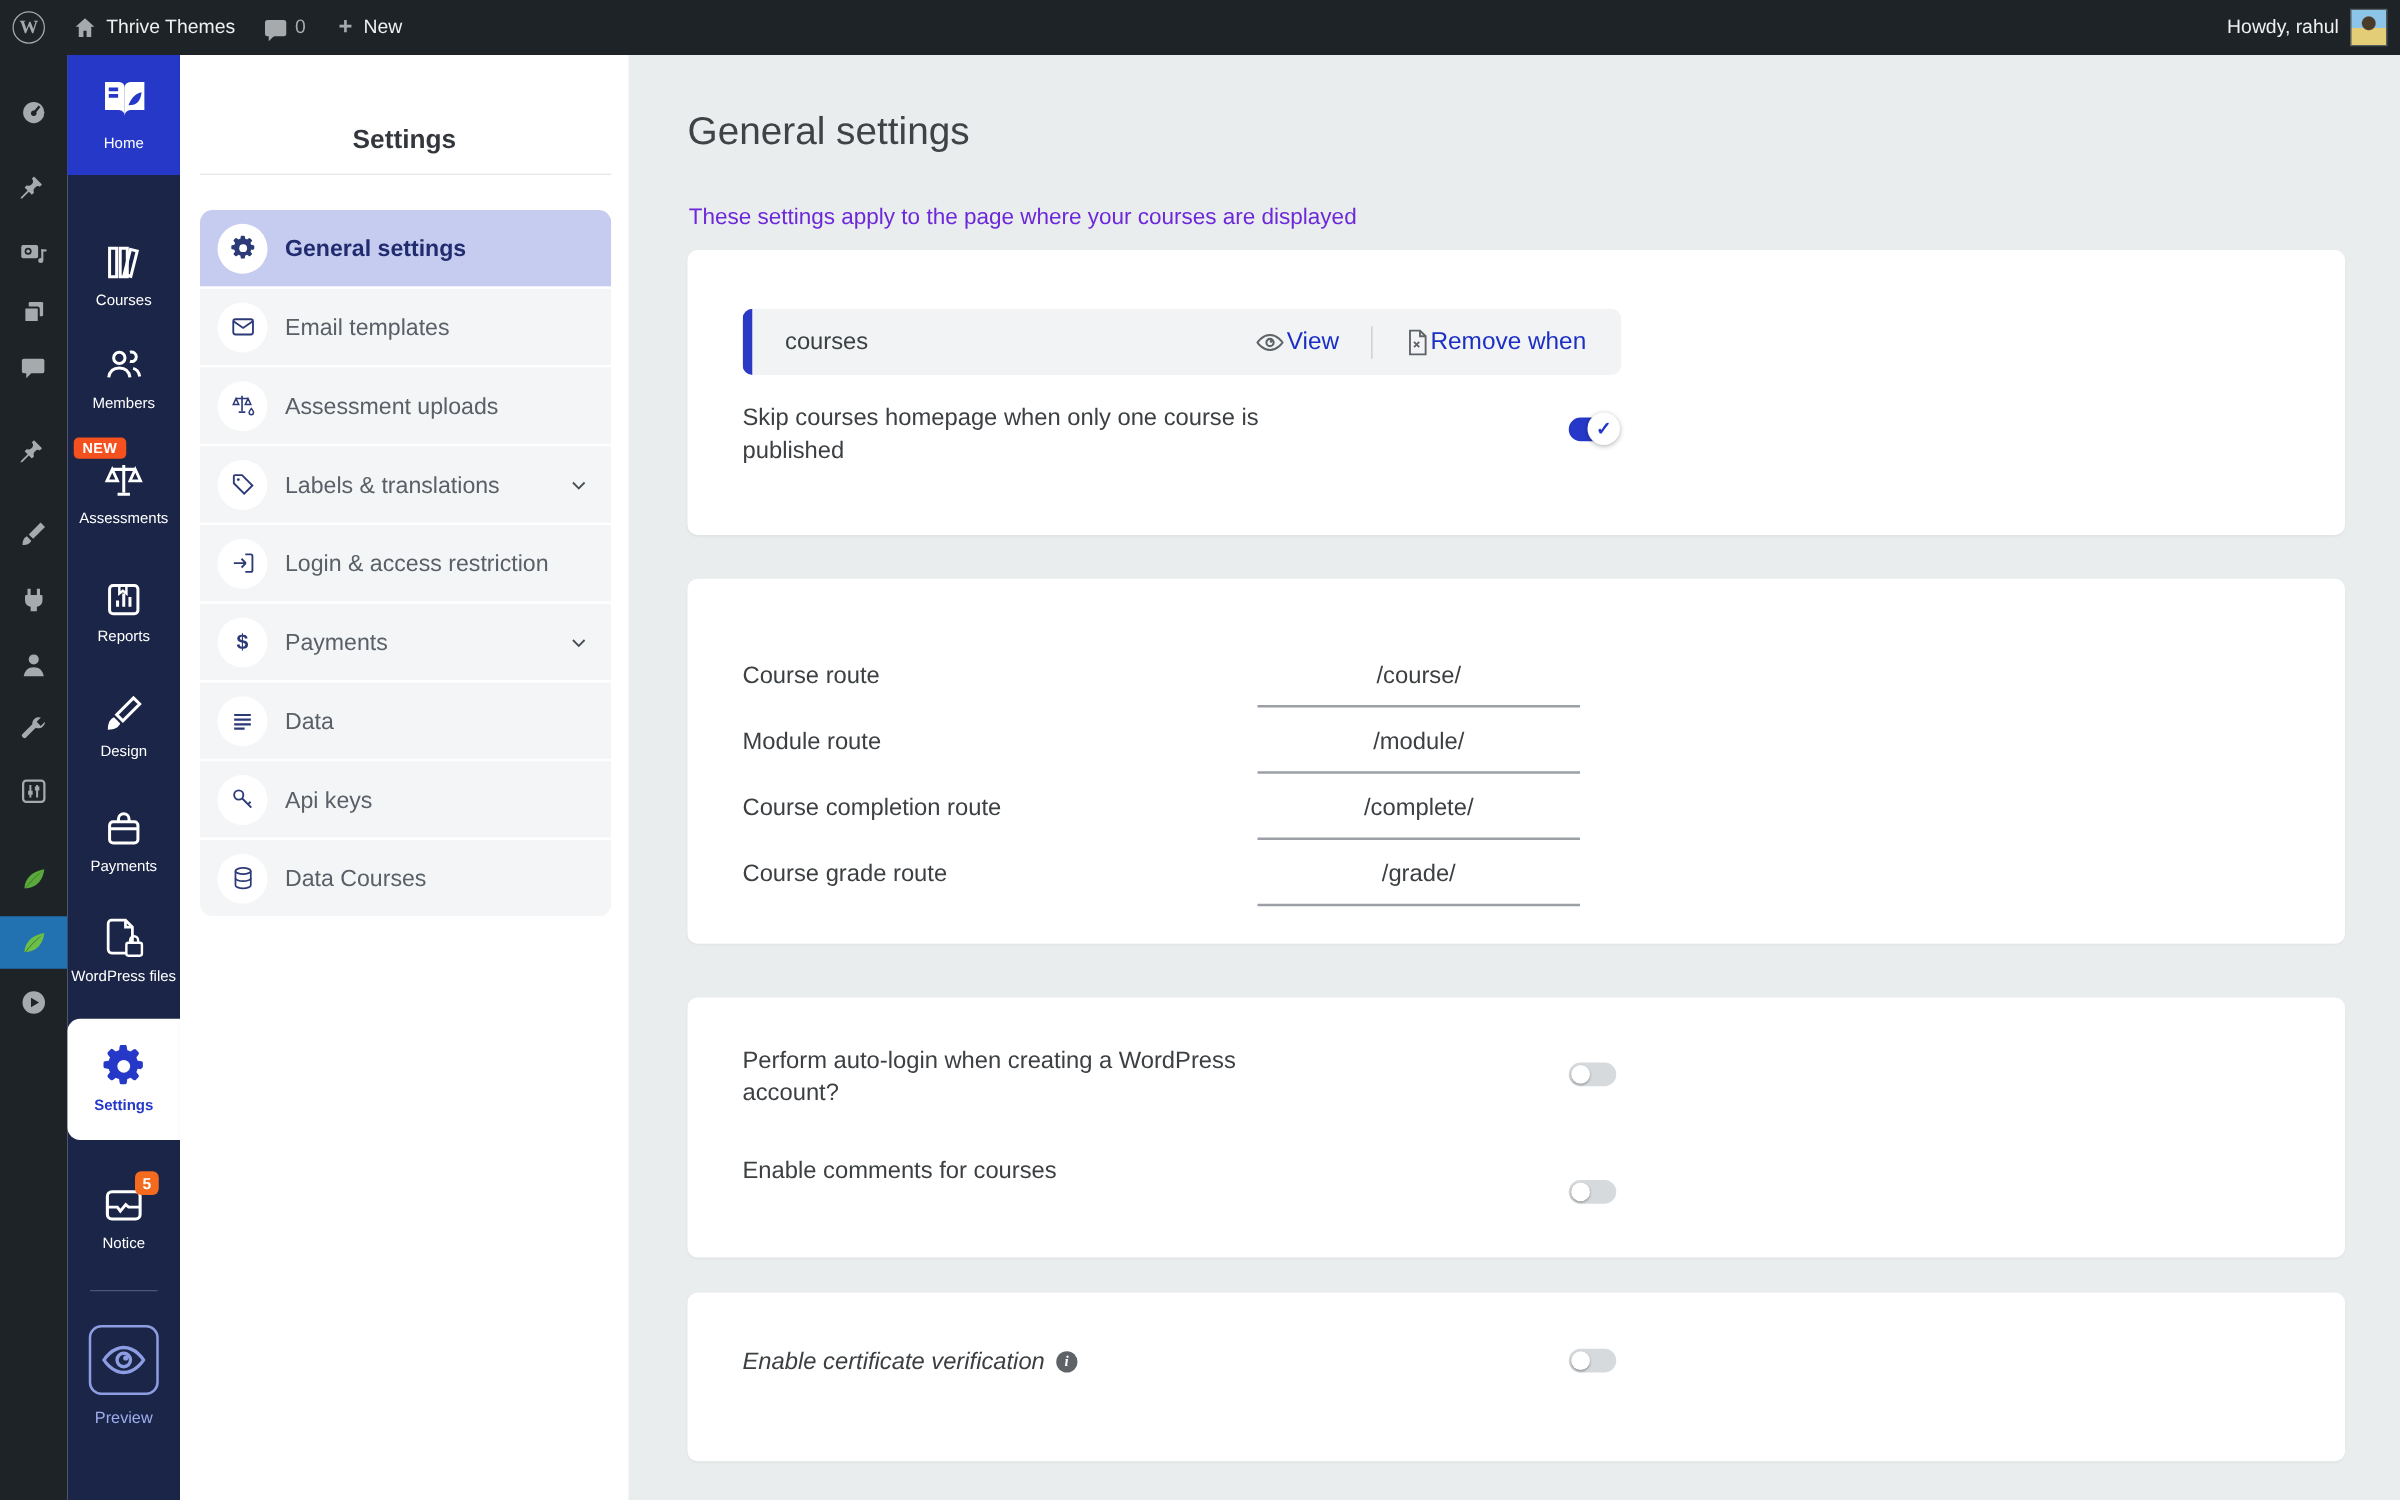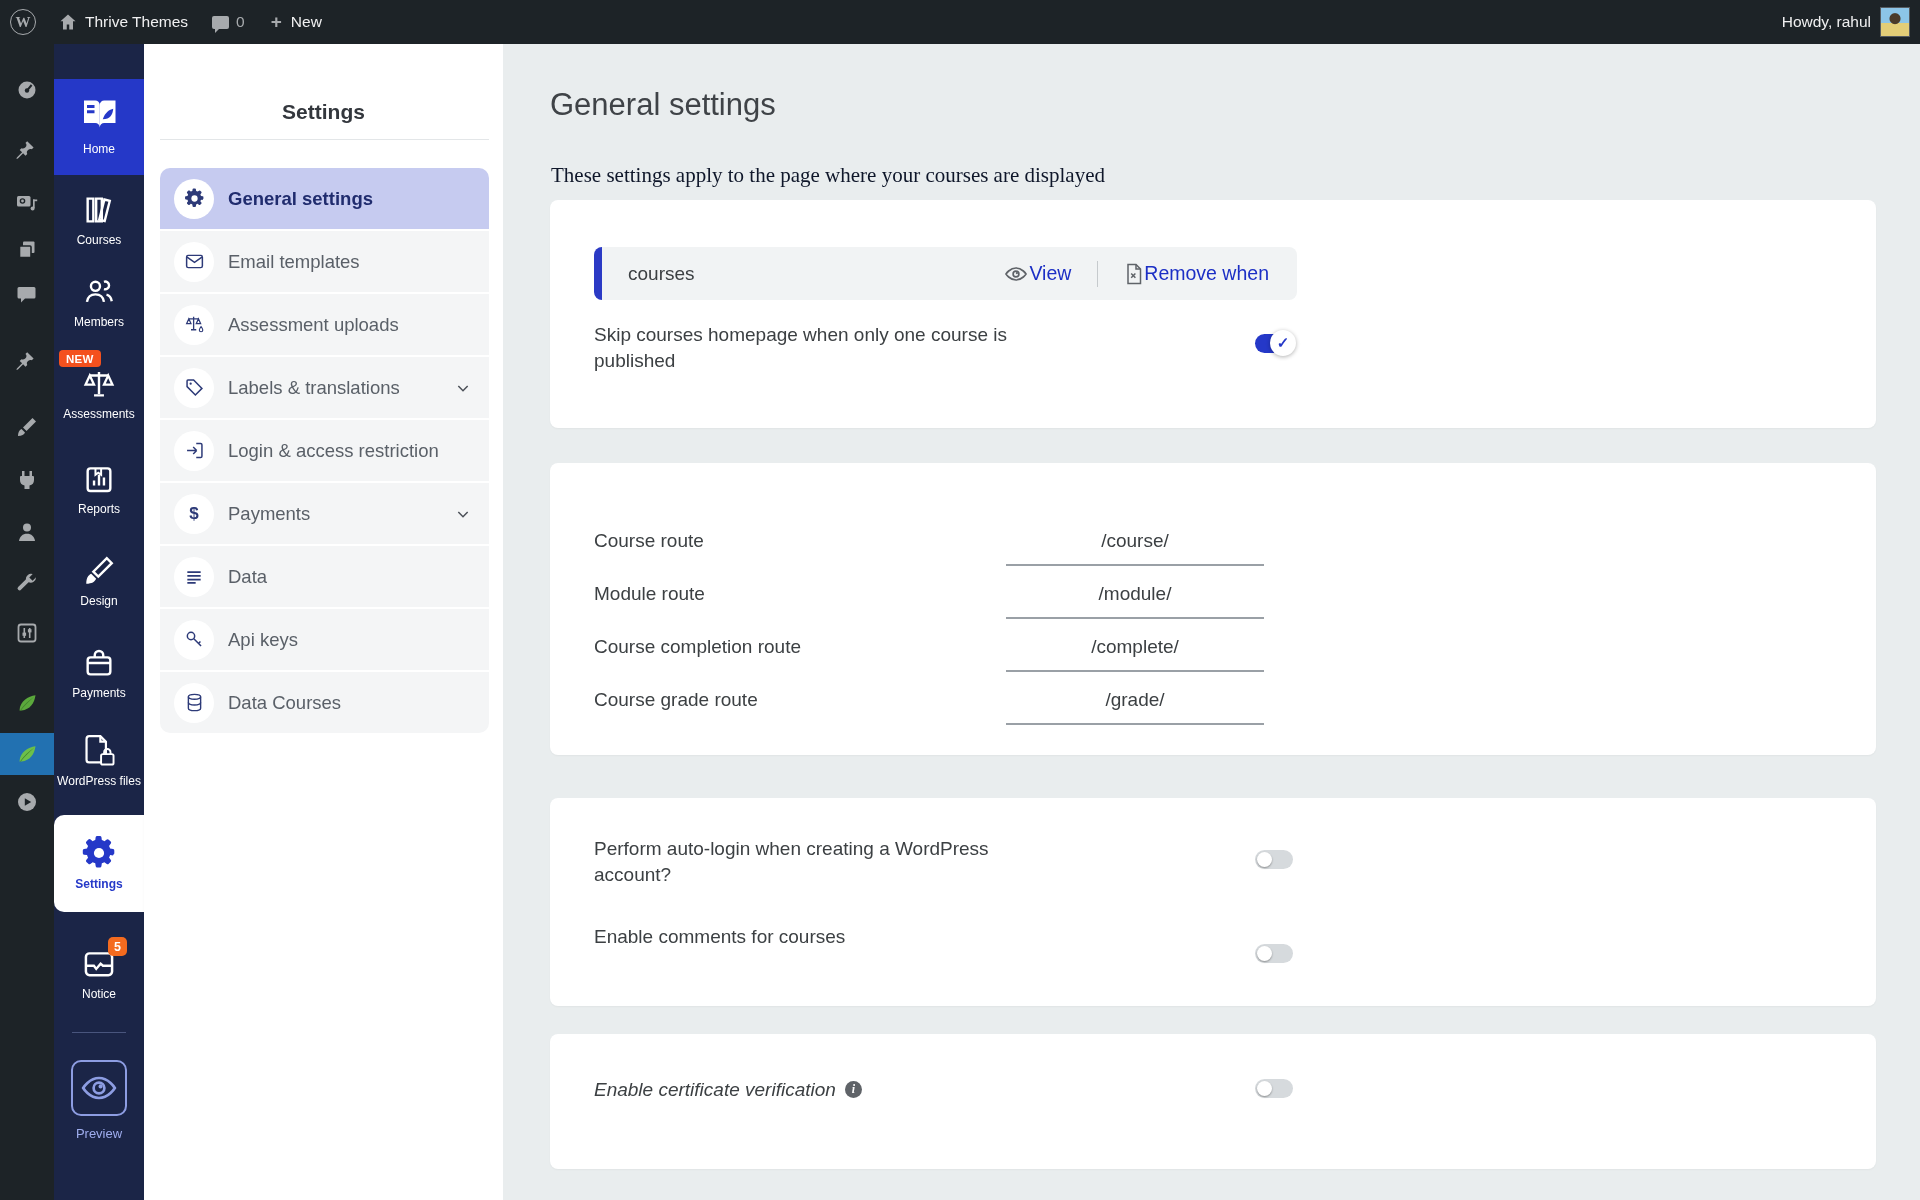--- a/index.html
+++ b/index.html
@@ -25,21 +25,21 @@
                 linear-gradient(180deg,#8cc5e8 0 52%, #e3cd77 52% 100%); }
 
   
   .wp-rail { position:absolute; left:0; top:44px; width:54px; height:1156px; background:#1d2327; }
   .rail-ic { position:absolute; left:15px; width:24px; height:24px; }
   .rail-cell { position:absolute; left:0; width:54px; height:42px; background:#2271b1;
     display:flex; align-items:center; justify-content:center; }
 
   .tsidebar { position:absolute; left:54px; top:44px; width:90px; height:1156px; background:#1b2547; }
   .home-cell { position:absolute; left:0; top:0; width:90px; height:96px; background:#2538c8;
-    display:flex; flex-direction:column; align-items:center; justify-content:center; gap:4px; cursor:pointer;margin-top:35px; }
+    display:flex; flex-direction:column; align-items:center; justify-content:center; gap:4px; cursor:pointer; }
   .side-item { position:absolute; left:0; width:90px; text-align:center; color:#fff; cursor:pointer; }
   .side-item svg { display:block; margin:0 auto; }
   .side-label { font-size:12px; color:#fff; margin-top:5px; line-height:1.35; }
   .badge-new { position:absolute; top:-17px; left:5px; background:#f4511e; color:#fff;
     font-size:11.5px; font-weight:bold; padding:2.5px 7px; border-radius:4px; letter-spacing:.3px; }
   .settings-cell { position:absolute; left:0; top:771px; width:90px; height:97px; background:#fff;
     border-radius:10px 0 0 10px; display:flex; flex-direction:column; align-items:center;
     justify-content:center; gap:5px; cursor:pointer; }
   .settings-cell .side-label { color:#2538c8; font-weight:bold; margin-top:0; }
   .badge-5 { position:absolute; top:-12px; right:17px; background:#f46b1f; color:#fff;
@@ -64,21 +64,21 @@
   .mi-circle { width:40px; height:40px; border-radius:50%; background:#fff; flex:0 0 40px;
     display:flex; align-items:center; justify-content:center; }
   .mi-label { font-size:18.5px; color:#5a6068; font-weight:500; }
   .mi.sel .mi-label { color:#202c6e; font-weight:bold; }
   .mi-chevron { margin-left:auto; }
   .dollar { color:#2d3a78; font-size:17px; font-weight:bold; font-family:"Liberation Sans",sans-serif; }
 
   
   .main { position:absolute; left:503px; top:44px; width:1417px; height:1156px; background:#e9edee; }
   .h1 { position:absolute; left:47px; top:43px; font-size:31px; font-weight:500; color:#3f4347; }
-  .subtitle { position:absolute; left:48px; top:119px; font-size:21px; color:#0f172a;font-family:Liberation Serif, serif; }
+  .subtitle { position:absolute; left:48px; top:119px; font-size:18px; color:#6d28d9; }
   .card { position:absolute; left:47px; width:1326px; background:#fff; border-radius:8px;
     box-shadow:0 1px 2px rgba(0,0,0,.04); }
   .card1 { top:156px; height:228px; }
   .card2 { top:419px; height:292px; }
   .card3 { top:754px; height:208px; }
   .card4 { top:990px; height:135px; }
 
   .page-bar { position:absolute; left:44px; top:47px; width:703px; height:53px; background:#f1f3f4;
     border-radius:8px; border-left:8px solid #2b3ac5; display:flex; align-items:center; }
   .page-name { font-size:19px; color:#3c4043; margin-left:26px; }

